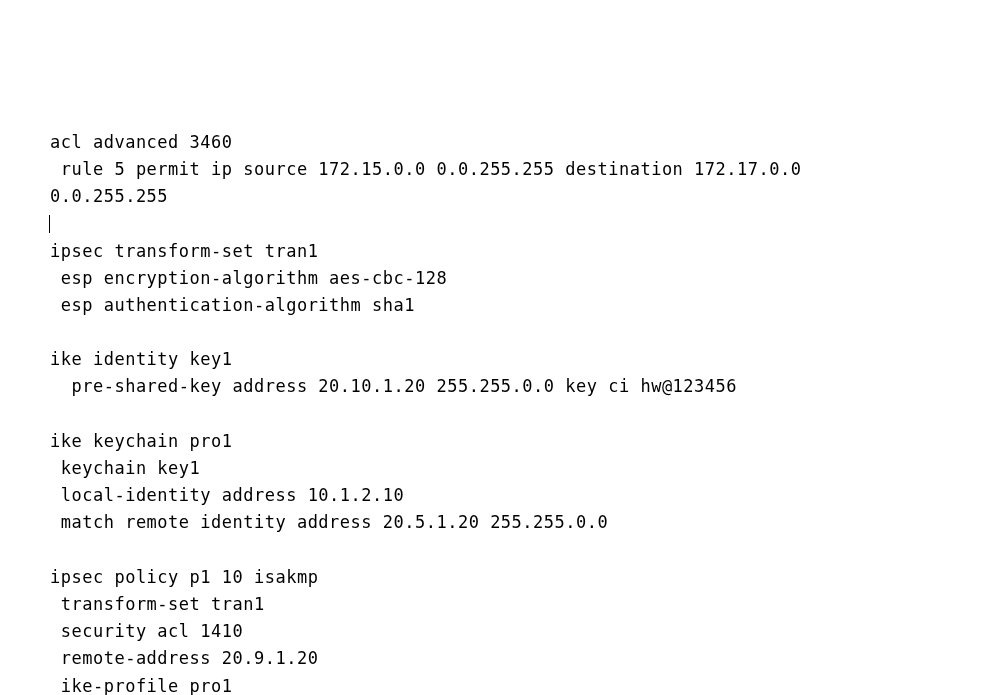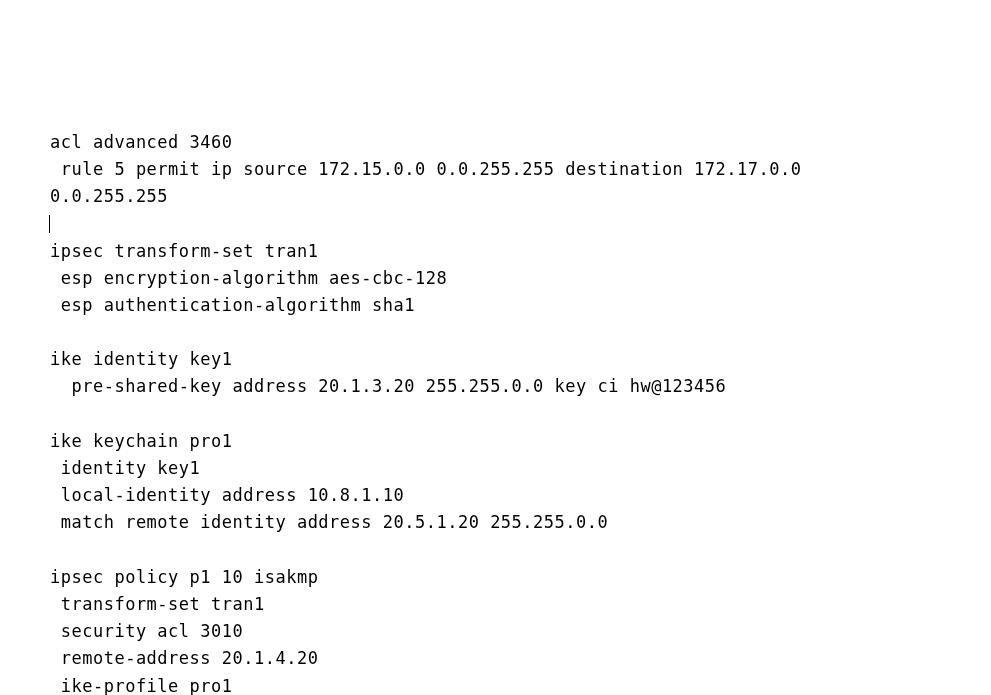--- a/index.html
+++ b/index.html
@@ -32,30 +32,30 @@
 
 <div class="config-block"><span>acl advanced 3460</span>
 <span> rule 5 permit ip source 172.15.0.0 0.0.255.255 destination 172.17.0.0</span>
 <span>0.0.255.255</span>
 <span class="cursor"></span><span></span>
 <span>ipsec transform-set tran1</span>
 <span> esp encryption-algorithm aes-cbc-128</span>
 <span> esp authentication-algorithm sha1</span>
 <span></span>
 <span>ike identity key1</span>
-<span>  pre-shared-key address 20.1.3.20 255.255.0.0 key ci hw@123456</span>
+<span>  pre-shared-key address 20.10.1.20 255.255.0.0 key ci hw@123456</span>
 <span></span>
 <span>ike keychain pro1</span>
-<span> identity key1</span>
-<span> local-identity address 10.8.1.10</span>
+<span> keychain key1</span>
+<span> local-identity address 10.1.2.10</span>
 <span> match remote identity address 20.5.1.20 255.255.0.0</span>
 <span></span>
 <span>ipsec policy p1 10 isakmp</span>
 <span> transform-set tran1</span>
-<span> security acl 3010</span>
-<span> remote-address 20.1.4.20</span>
+<span> security acl 1410</span>
+<span> remote-address 20.9.1.20</span>
 <span> ike-profile pro1</span>
 <span></span>
 
 </div>
 
 
 
 
 </body></html>

